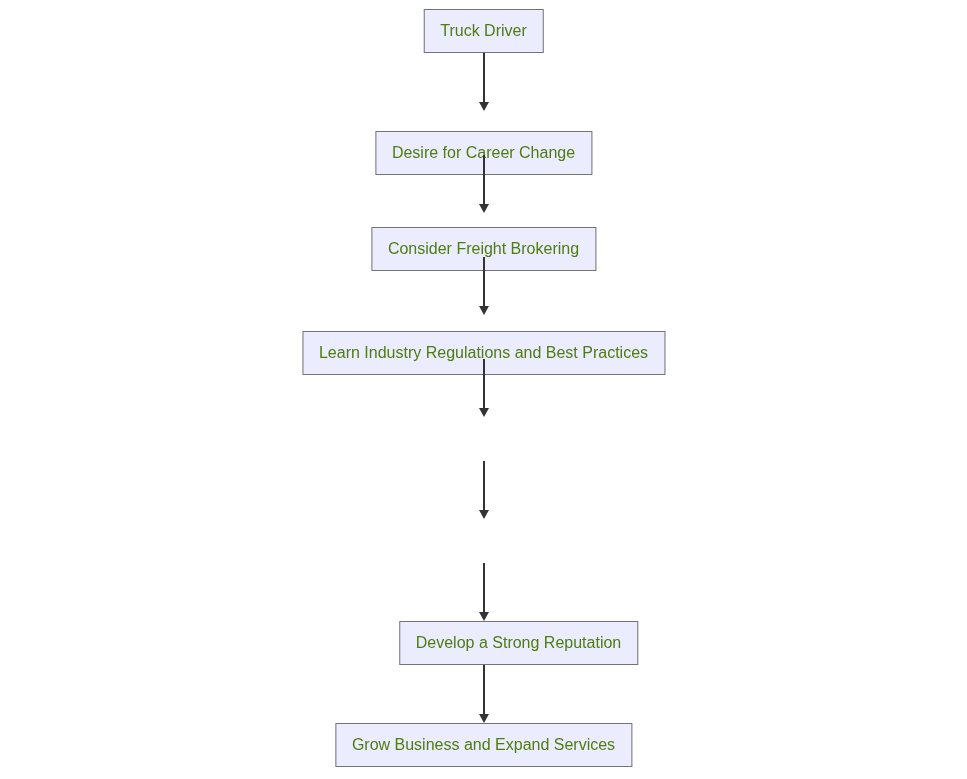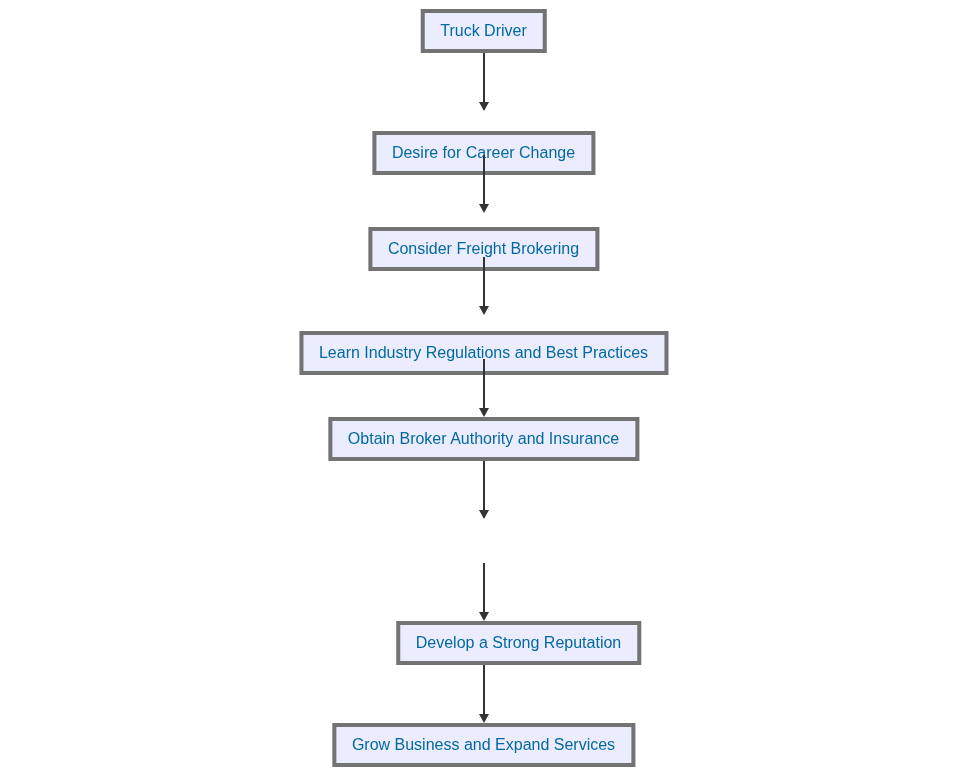--- a/index.html
+++ b/index.html
@@ -19,22 +19,22 @@
     position: absolute;
     left: 50%;
     transform: translateX(-50%);
     height: 44px;
     box-sizing: border-box;
     display: flex;
     align-items: center;
     justify-content: flex-start;
     padding: 0 16px;
     background: #ECECFF;
-    border: 4px solid #737373;
-    color: #0369a1;
+    border: 1px solid #737373;
+    color: #4d7c0f;
     font-size: 16px;
     white-space: nowrap;
   }
   .n0 { top: 9px; }
   .n1 { top: 111px; margin-top: 20px; }
   .n2 { top: 227px; }
   .n3 { top: 315px; margin-top: 16px; }
   .n4 { top: 417px; }
   .n5 { top: 519px; }
   .n6 { top: 621px; margin-left: 35px; }
@@ -104,23 +104,20 @@
   </div>
 
   <div class="node n3">
     <span>Learn Industry Regulations and Best Practices</span>
   </div>
   <div class="connector c3">
     <div class="line"></div>
     <div class="arrowhead"></div>
   </div>
 
-  <div class="node n4">
-    <span>Obtain Broker Authority and Insurance</span>
-  </div>
   <div class="connector c4">
     <div class="line"></div>
     <div class="arrowhead"></div>
   </div>
 
   <div class="connector c5">
     <div class="line"></div>
     <div class="arrowhead"></div>
   </div>
 

